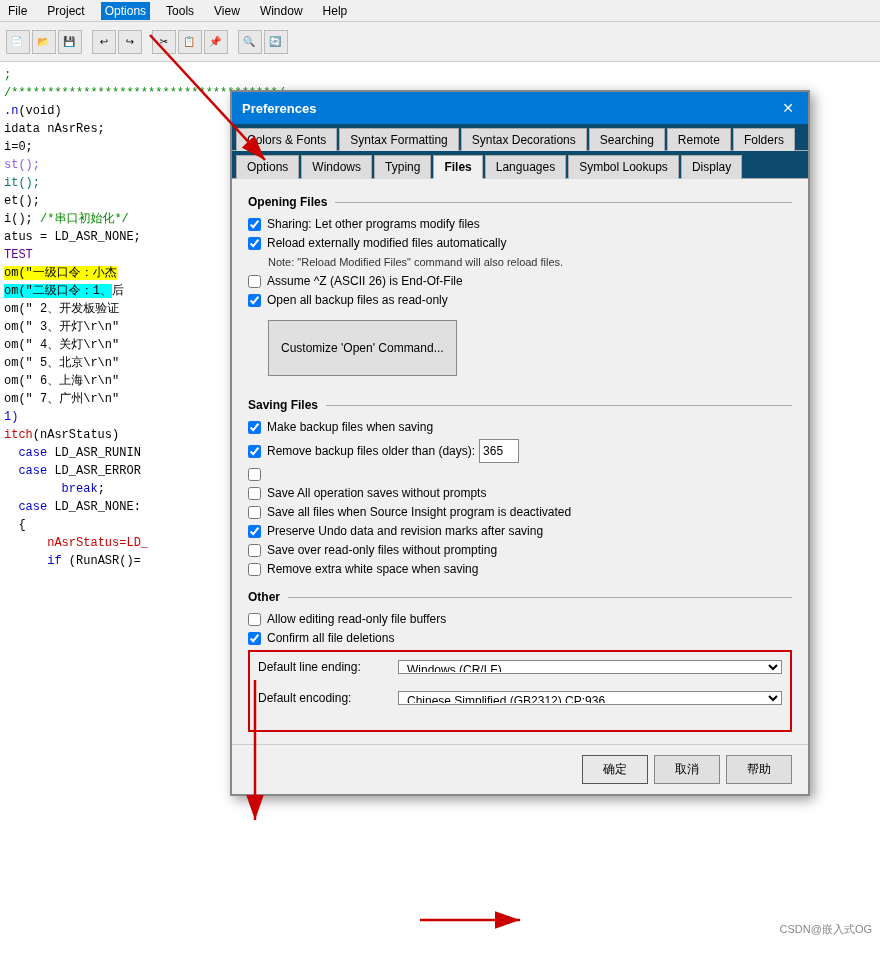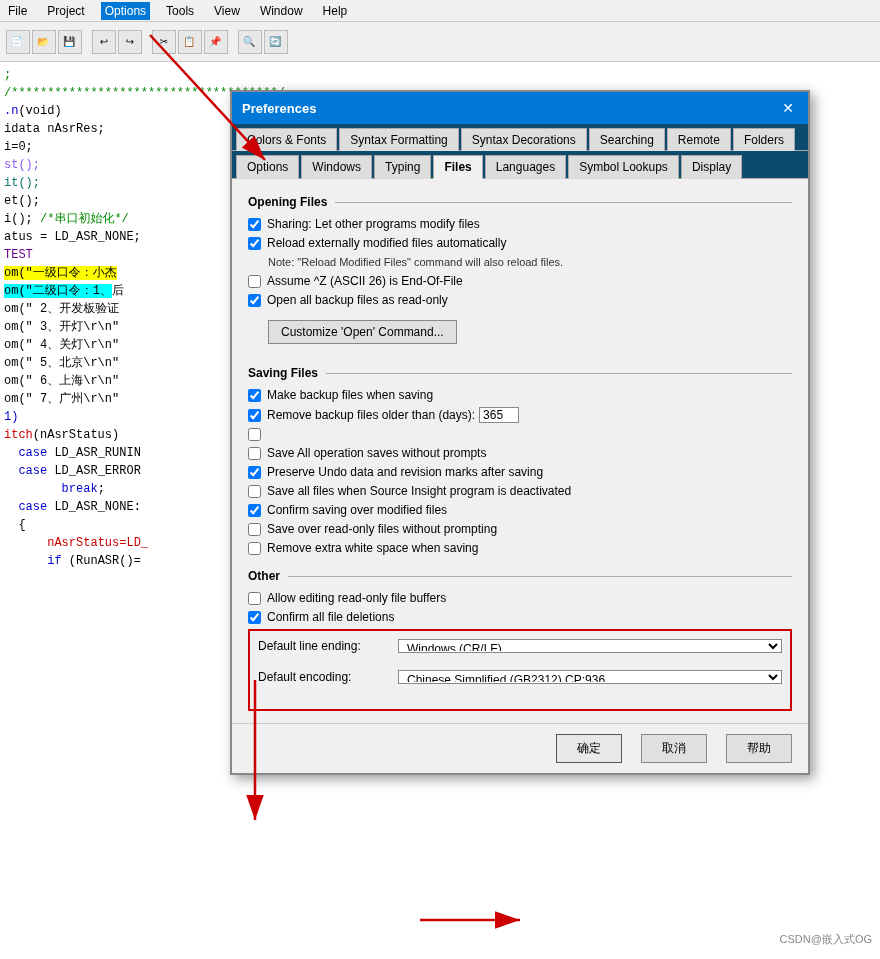--- a/index.html
+++ b/index.html
@@ -163,30 +163,30 @@
     }
 
     .note-text {
       font-size: 11px;
       color: #333;
       margin: 6px 0 6px 20px;
     }
 
     .btn-customize {
       margin: 8px 0 8px 20px;
-      padding: 4px 12px;
+      padding: 20px 12px;
       background: #e0e0e0;
       border: 1px solid #888;
       cursor: pointer;
       font-size: 12px;
     }
 
     .days-input {
       width: 40px;
-      height: 16px;
+      height: 24px;
       border: 1px solid #888;
       font-size: 12px;
       padding: 1px 3px;
       margin-left: 4px;
     }
 
     .section-gap { margin-top: 14px; }
 
     
     .setting-row {
@@ -214,21 +214,21 @@
       border: 2px solid #cc0000;
       padding: 8px;
       margin-top: 4px;
     }
 
     
     .dialog-footer {
       display: flex;
       justify-content: flex-end;
       padding: 10px 16px;
-      gap: 19px;
+      gap: 6px;
       border-top: 1px solid #ccc;
       background: #f0f0f0;
     }
     .footer-btn {
       padding: 5px 20px;
       font-size: 12px;
       border: 1px solid #888;
       background: #e0e0e0;
       cursor: pointer;
       min-width: 60px;
@@ -249,21 +249,21 @@
     .red-arrow-svg {
       position: absolute;
       top: 0; left: 0;
       width: 100%; height: 100%;
       pointer-events: none;
     }
 
     
     .watermark {
       position: absolute;
-      bottom: 12px;
+      bottom: 22px;
       right: 8px;
       font-size: 11px;
       color: #888;
       z-index: 50;
       margin-left: 24px;
     }
   </style>
 </head>
 <body>
 
@@ -394,30 +394,26 @@
       <input type="text" class="days-input" value="365" style="">
     </div>
     <div class="checkbox-row">
       <input type="checkbox" style="">
     </div>
     <div class="checkbox-row">
       <input type="checkbox" style="">
       <label>Save All operation saves without prompts</label>
     </div>
     <div class="checkbox-row">
+      <input type="checkbox" style="">
+      <label>Save all files when Source Insight program is deactivated</label>
+    </div>
+    <div class="checkbox-row">
       <input type="checkbox" checked="" style="">
       <label>Preserve Undo data and revision marks after saving</label>
-    </div>
-    <div class="checkbox-row">
-      <input type="checkbox" style="">
-      <label>Save all files when Source Insight program is deactivated</label>
-    </div>
-    <div class="checkbox-row">
-      <input type="checkbox" checked="" style="">
-      <label>Confirm saving over modified files</label>
     </div>
     <div class="checkbox-row">
       <input type="checkbox" style="">
       <label>Save over read-only files without prompting</label>
     </div>
     <div class="checkbox-row">
       <input type="checkbox" style="">
       <label>Remove extra white space when saving</label>
     </div>
 

